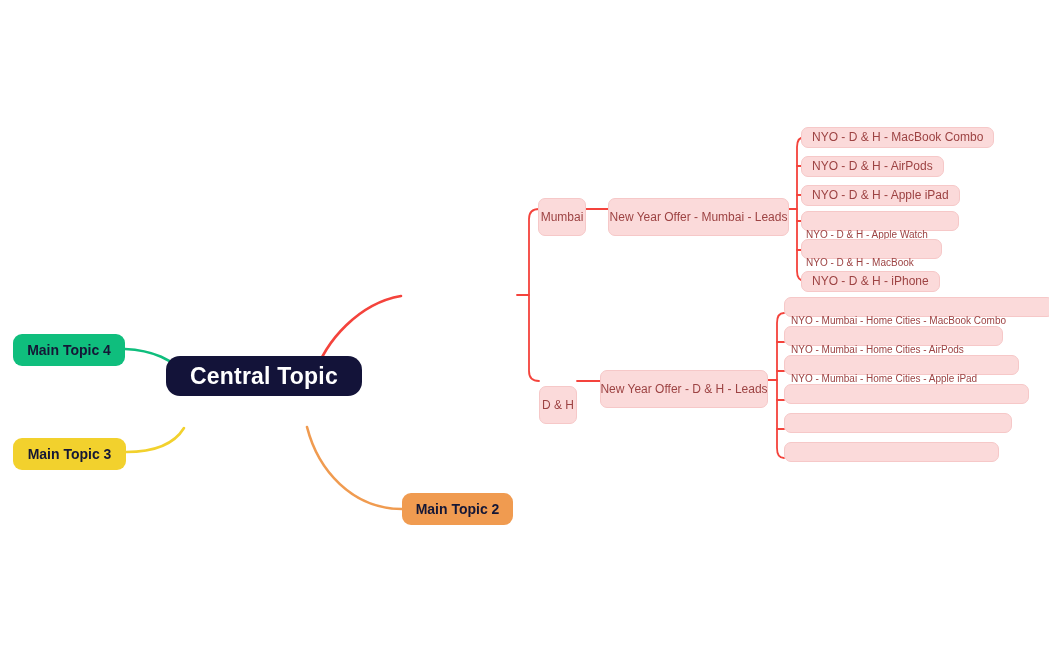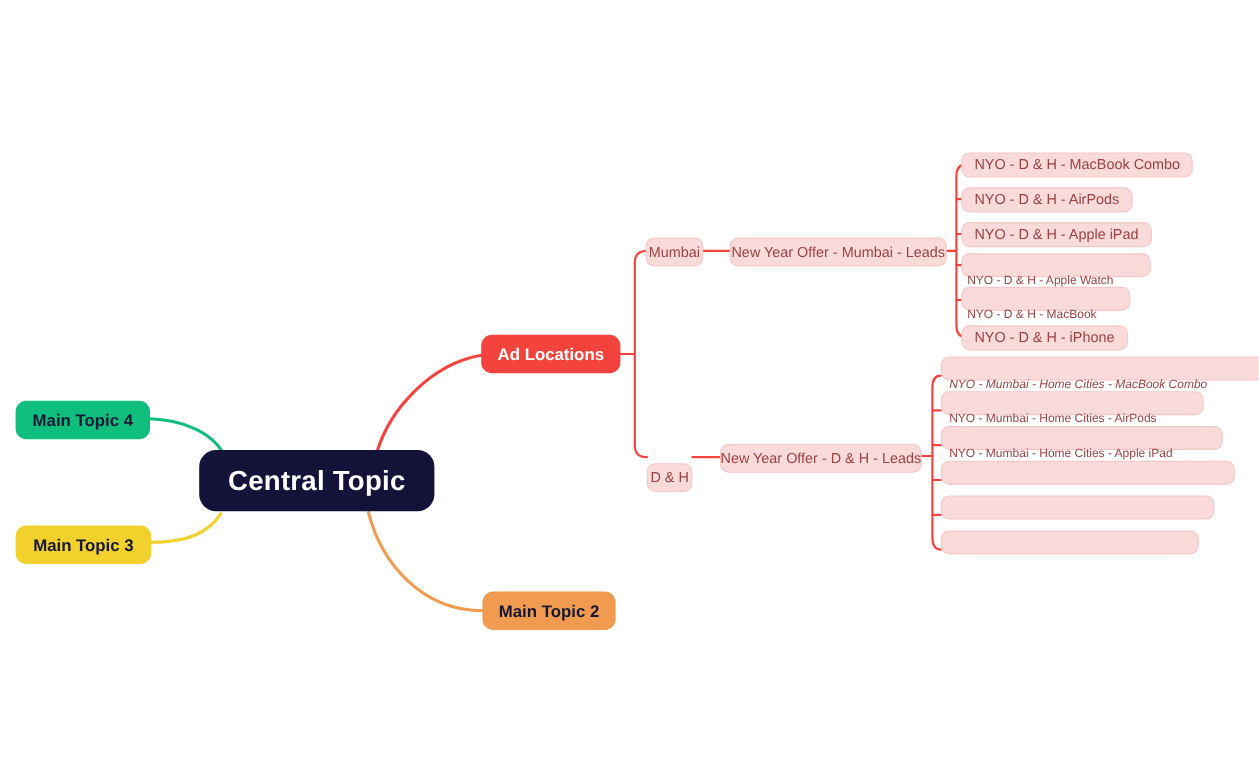--- a/index.html
+++ b/index.html
@@ -14,32 +14,32 @@
   .l-green{stroke:var(--green);}
   .l-yellow{stroke:var(--yellow);}
   .l-orange{stroke:var(--orange);}
   .l-red{stroke:var(--red);}
 
   .node{
     position:absolute;display:flex;align-items:center;justify-content:center;
     box-sizing:border-box;white-space:nowrap;
   }
   .central{
-    left:166px;top:375px;width:196px;height:51px;
+    left:166px;top:356px;width:196px;height:40px;
     background:var(--central_bg);border-radius:14px;
     color:#fff;font-size:23px;font-weight:700;letter-spacing:.2px;
   }
   .topic{height:32px;border-radius:9px;font-size:14px;font-weight:700;color:var(--topic_text);}
   .mt4{left:13px;top:334px;width:112px;background:var(--green);}
   .mt3{left:13px;top:438px;width:113px;background:var(--yellow);}
   .mt2{left:402px;top:493px;width:111px;background:var(--orange);}
   .adloc{left:401px;top:279px;width:116px;background:var(--red);color:#ffffff;}
 
   .subnode{
-    position:absolute;height:24px;box-sizing:border-box;
+    position:absolute;height:38px;box-sizing:border-box;
     background:var(--pink);border:1px solid var(--pink_border);border-radius:7px;
     color:var(--leaf_text);font-size:12px;
     display:flex;align-items:center;justify-content:center;white-space:nowrap;
   }
   .mumbai{left:538px;top:198px;width:48px;}
   .nyo-mumbai{left:608px;top:198px;width:181px;}
   .dh{left:539px;top:386px;width:38px;}
   .nyo-dh{left:600px;top:370px;width:168px;}
 
   .leaves{position:absolute;left:0;top:0;width:1049px;height:650px;pointer-events:none;}
@@ -87,41 +87,40 @@
     <path class="thin l-red" d="M777,342 L784,342"></path>
     <path class="thin l-red" d="M777,371 L784,371"></path>
     <path class="thin l-red" d="M777,400 L784,400"></path>
     <path class="thin l-red" d="M777,429 L784,429"></path>
   </svg>
 
   <div class="node central">Central Topic</div>
 
   <div class="node topic mt4">Main Topic 4</div>
   <div class="node topic mt3">Main Topic 3</div>
-  <div class="node topic adloc">Ad Locations</div>
   <div class="node topic mt2">Main Topic 2</div>
 
   <div class="subnode mumbai">Mumbai</div>
   <div class="subnode nyo-mumbai">New Year Offer - Mumbai - Leads</div>
   <div class="subnode dh">D &amp; H</div>
   <div class="subnode nyo-dh">New Year Offer - D &amp; H - Leads</div>
 
   <div class="leaves" id="leaves-mumbai">
       <div class="leaf-pill" style="left: 801px; top: 127px;">NYO - D &amp; H - MacBook Combo</div>
       <div class="leaf-pill" style="left: 801px; top: 156px;">NYO - D &amp; H - AirPods</div>
       <div class="leaf-pill" style="left: 801px; top: 185px;">NYO - D &amp; H - Apple iPad</div>
       <div class="leaf-box" style="left: 801px; top: 211px; width: 158px;"></div>
       <div class="leaf-text" style="left: 806px; top: 227px;">NYO - D &amp; H - Apple Watch</div>
       <div class="leaf-box" style="left: 801px; top: 239px; width: 141px;"></div>
       <div class="leaf-text" style="left: 806px; top: 255px;">NYO - D &amp; H - MacBook</div>
       <div class="leaf-pill" style="left: 801px; top: 271px;">NYO - D &amp; H - iPhone</div>
     </div>
   <div class="leaves" id="leaves-dh">
       <div class="leaf-box" style="left: 784px; top: 297px; width: 270px;"></div>
-      <div class="leaf-text" style="left: 791px; top: 313px; font-style: italic;">NYO - Mumbai - Home Cities - MacBook Combo</div>
+      <div class="leaf-text" style="left: 791px; top: 313px;">NYO - Mumbai - Home Cities - MacBook Combo</div>
       <div class="leaf-box" style="left: 784px; top: 326px; width: 219px;"></div>
       <div class="leaf-text" style="left: 791px; top: 342px;">NYO - Mumbai - Home Cities - AirPods</div>
       <div class="leaf-box" style="left: 784px; top: 355px; width: 235px;"></div>
       <div class="leaf-text" style="left: 791px; top: 371px;">NYO - Mumbai - Home Cities - Apple iPad</div>
       <div class="leaf-box" style="left: 784px; top: 384px; width: 245px;"></div>
       <div class="leaf-box" style="left: 784px; top: 413px; width: 228px;"></div>
       <div class="leaf-box" style="left: 784px; top: 442px; width: 215px;"></div>
     </div>
 
 </div>

